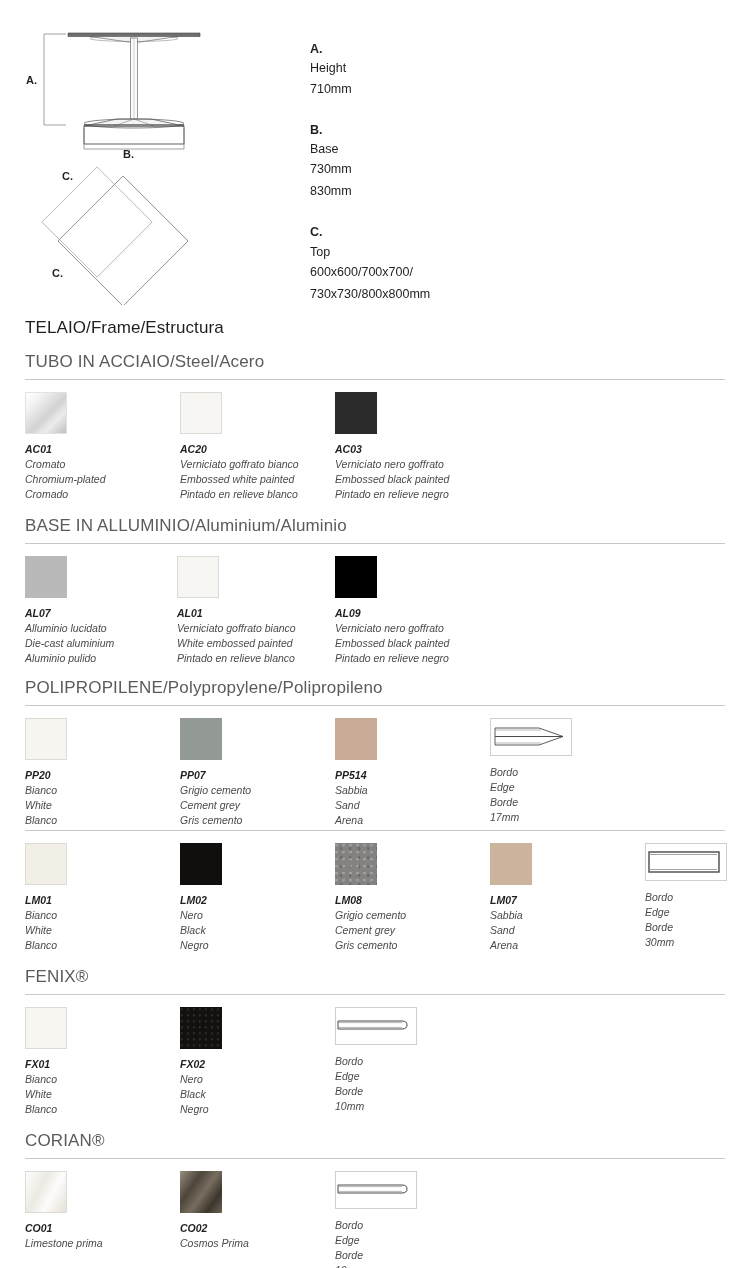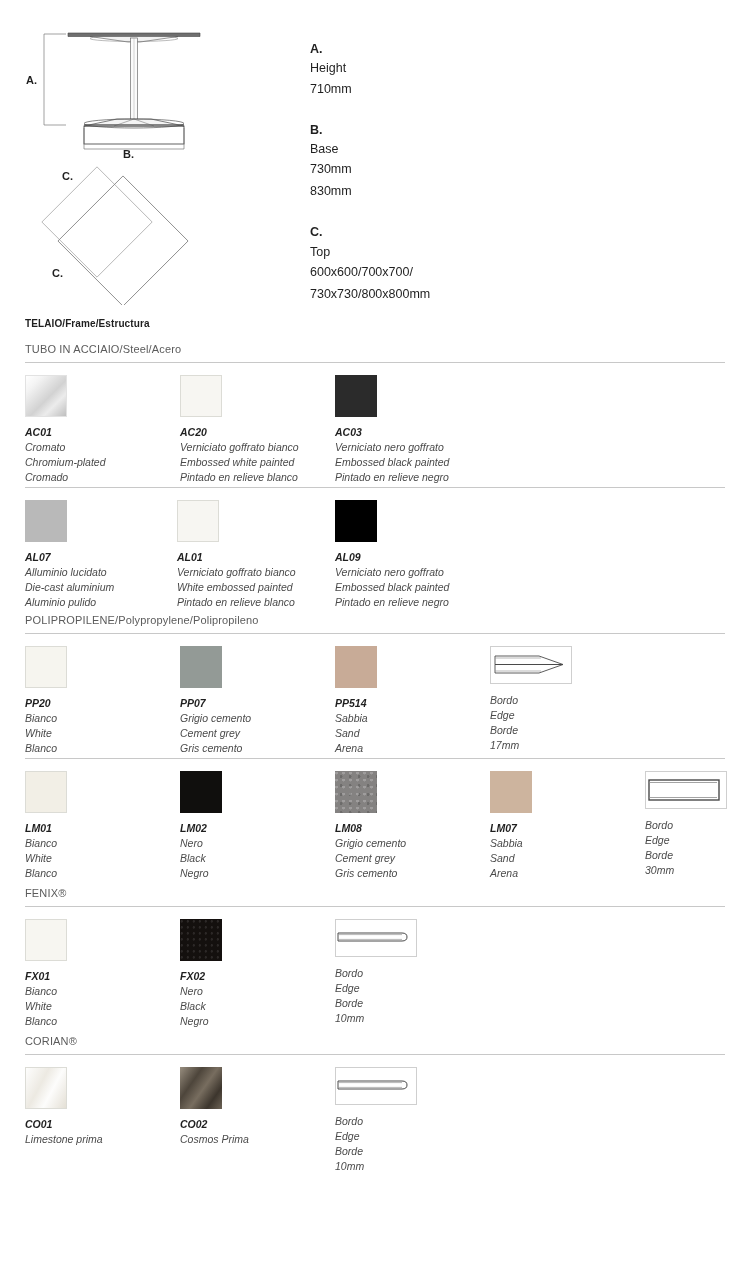--- a/index.html
+++ b/index.html
@@ -31,34 +31,34 @@
   }
   .dim-val {
     font-size: 12.5px; color: #1f1f1f;
     line-height: 1.75; font-weight: 400;
   }
 
   
   .sections { position: relative; padding: 0 25px; }
 
   .group-title {
-    font-size: 10px;
-    font-weight: bold;
+    font-size: 17px;
+    font-weight: normal;
     color: #1f1f1f;
     letter-spacing: .1px;
     margin: 0 0 14px 0;
   }
   .group-title.second { margin-top: 14px; }
 
   .sub-title {
-    font-size: 11px;
+    font-size: 17px;
     font-weight: 400;
     color: #5b5b5b;
     letter-spacing: .15px;
-    margin: 4px 0 7px 0;
+    margin: 12px 0 7px 0;
   }
 
   .rule {
     height: 1px;
     background: #c8c8c8;
     width: 700px;
     margin: 0 0 12px 0;
   }
   .rule.mid   { width: 700px; }
 
@@ -174,20 +174,21 @@
     </div>
     <div class="cell" style="left:310px">
       <span class="swatch" style="background:#2b2b2b"></span>
       <div class="code">AC03</div>
       <div class="desc">Verniciato nero goffrato</div>
       <div class="desc">Embossed black painted</div>
       <div class="desc">Pintado en relieve negro</div>
     </div>
   </div>
 
+  <div class="sub-title">BASE IN ALLUMINIO/Aluminium/Aluminio</div>
   <div class="rule mid"></div>
   <div class="row" style="height:110px">
     <div class="cell" style="left:0px">
       <span class="swatch" style="background:#b9b9b9"></span>
       <div class="code">AL07</div>
       <div class="desc">Alluminio lucidato</div>
       <div class="desc">Die-cast aluminium</div>
       <div class="desc">Aluminio pulido</div>
     </div>
     <div class="cell" style="left:152px">

